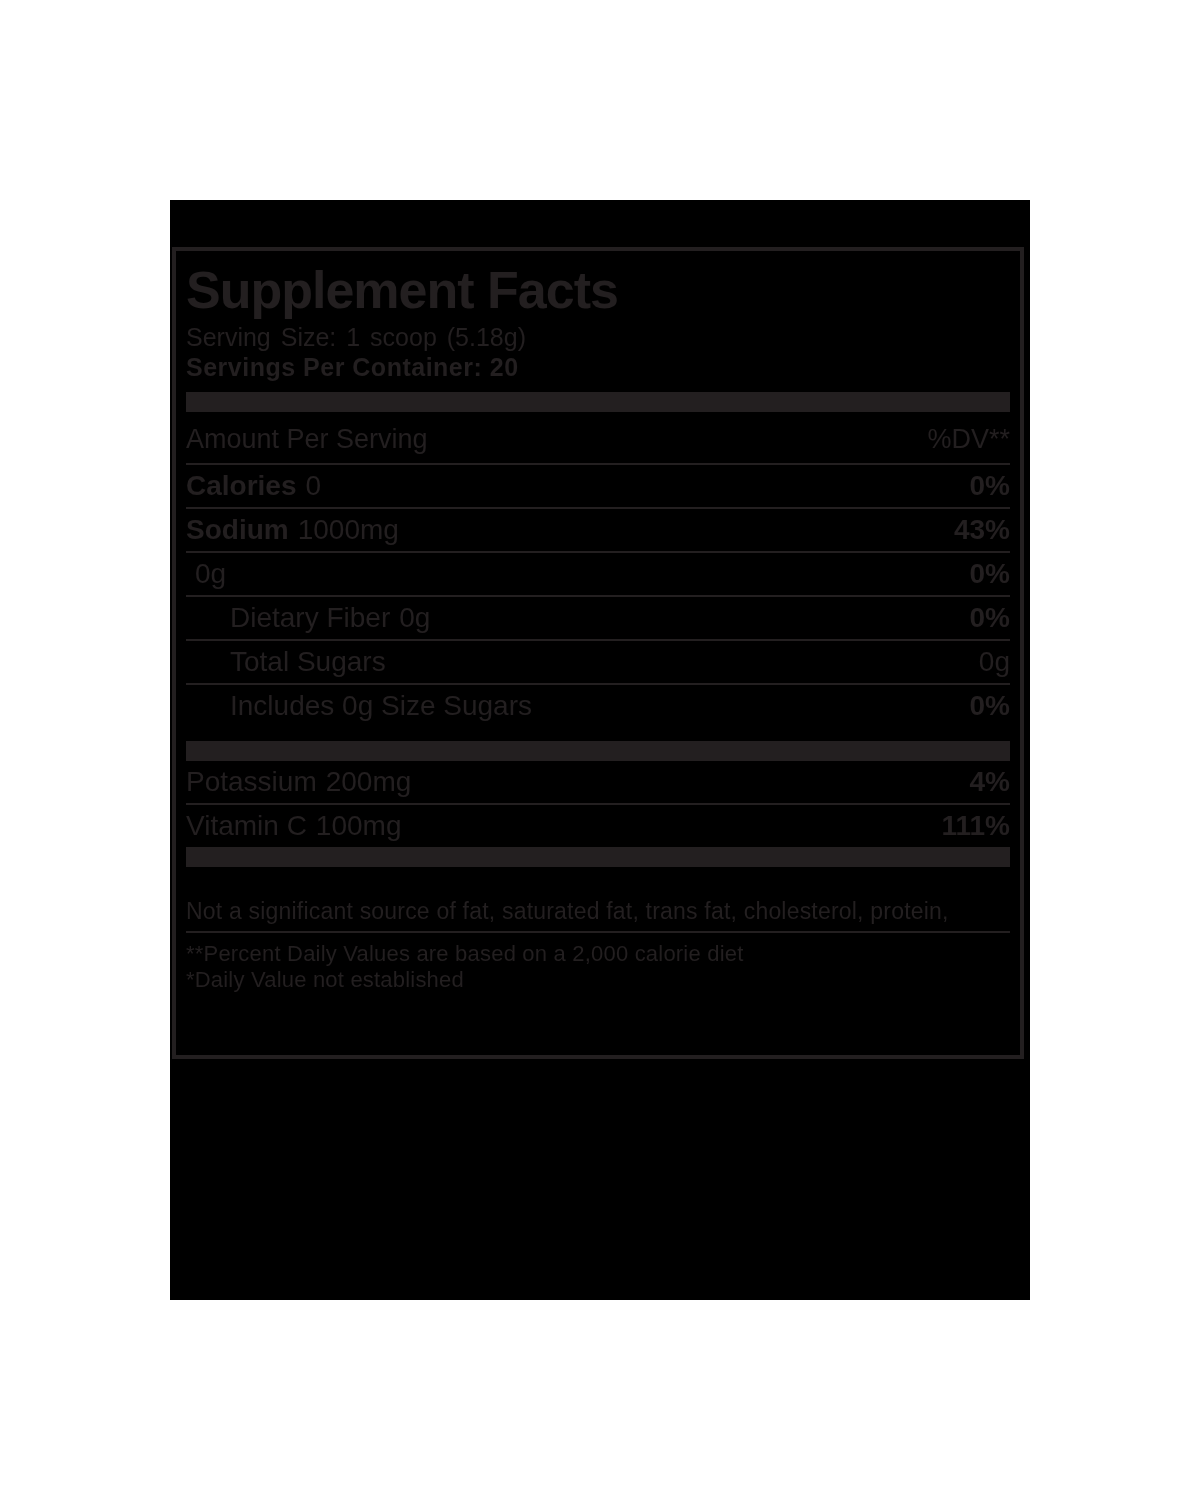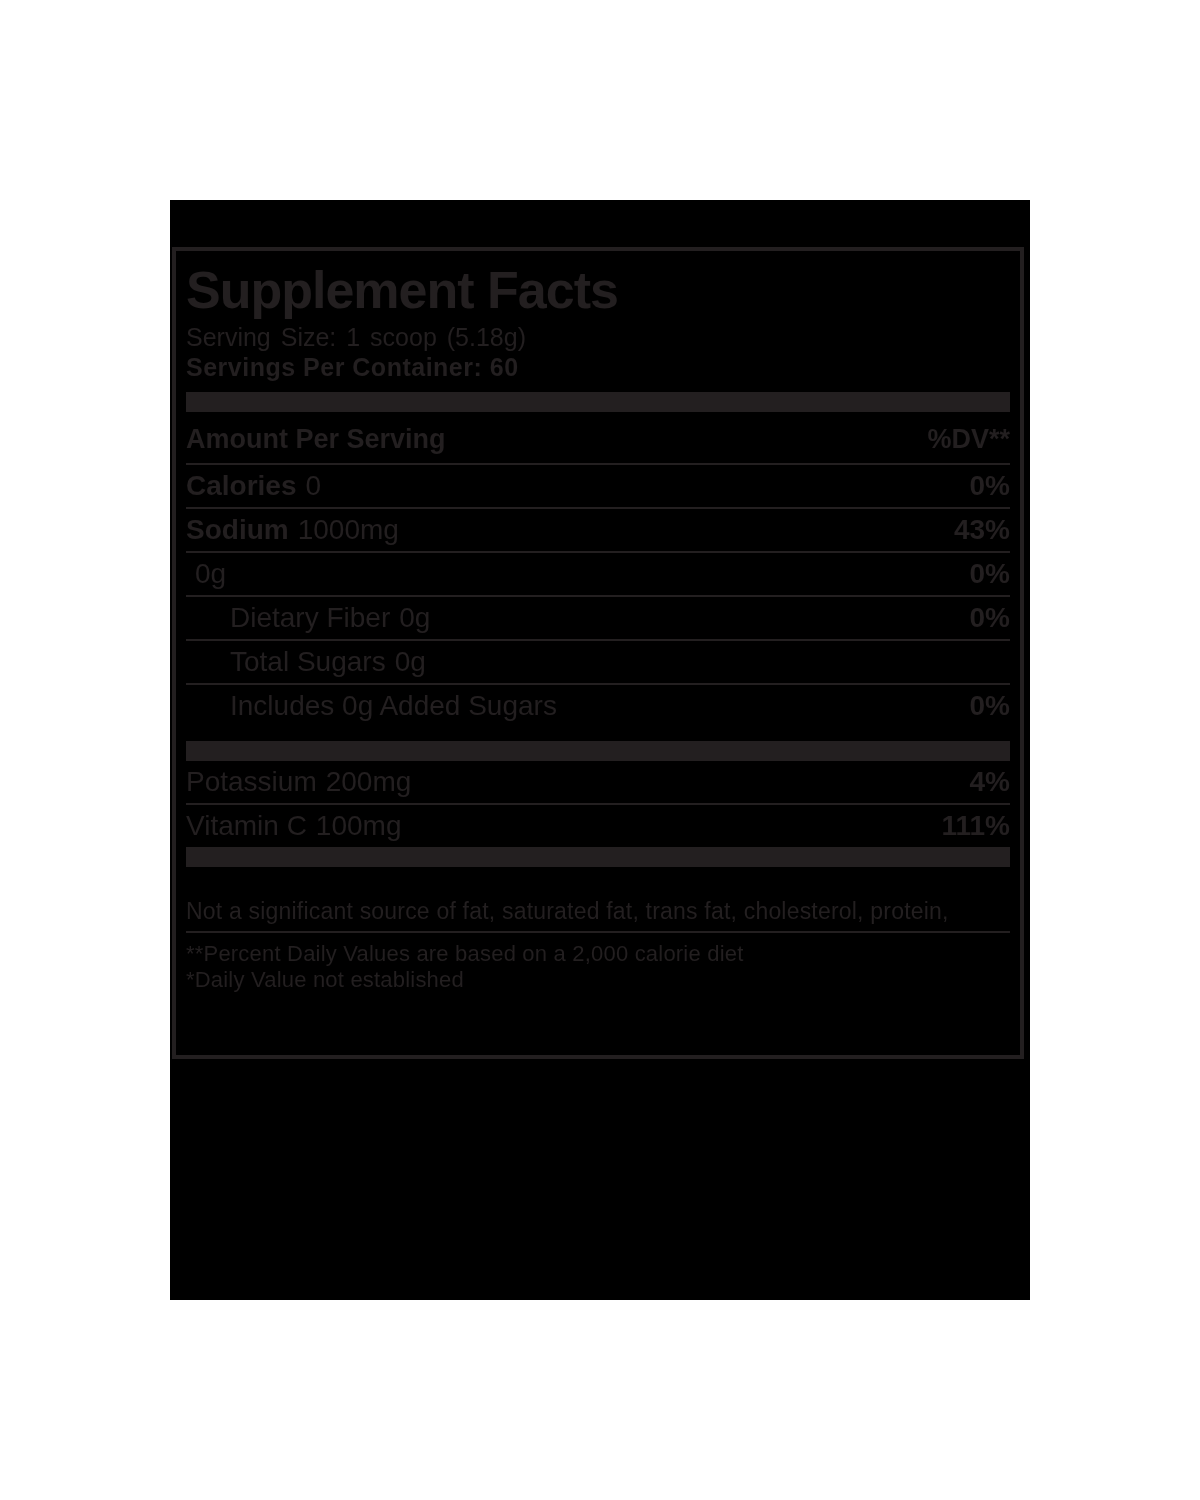--- a/index.html
+++ b/index.html
@@ -52,32 +52,33 @@
     height:20px;
     background:var(--ink);
   }
   .bar-1{margin-top:10px;}
   .bar-2{margin-top:14px;}
   .bar-3{margin-top:0;}
   .hdr{
     display:flex;
     justify-content:space-between;
     align-items:baseline;
-    font-weight:bold;
+    font-weight:normal;
     font-size:27px;
     line-height:27px;
     padding:14px 0 10px 0;
   }
   .row{
     display:flex;
     align-items:baseline;
     font-size:28px;
     line-height:32px;
     padding:5px 0;
     border-top:2px solid var(--ink);
+    justify-content:space-between;
   }
   #rows-minerals .row:first-child{border-top:none;}
   .row.indent{padding-left:44px;}
   .row .name.b{font-weight:bold;}
   .row .amt{margin-left:9px;}
   .row .dv{margin-left:auto;font-weight:bold;}
   .footnote{
     margin-top:30px;
     font-size:23px;
     line-height:28px;
@@ -95,21 +96,21 @@
   }
 </style>
 </head>
 <body>
 
 <div class="panel">
   <div class="label">
 
     <div class="title">Supplement Facts</div>
     <div class="serving">Serving Size: 1 scoop (5.18g)</div>
-    <div class="servings-bold">Servings Per Container: 60</div>
+    <div class="servings-bold">Servings Per Container: 20</div>
 
     <div class="bar bar-1"></div>
 
     <div class="hdr">
       <span>Amount Per Serving</span>
       <span>%DV**</span>
     </div>
 
     <div id="rows-main">
         <div class="row">
@@ -130,21 +131,21 @@
     <span class="name">Dietary Fiber</span>
     <span class="amt">0g</span>
     <span class="dv">0%</span>
   </div>
         <div class="row indent">
     <span class="name">Total Sugars</span>
     <span class="amt">0g</span>
 
   </div>
         <div class="row indent">
-    <span class="name">Includes 0g Added Sugars</span>
+    <span class="name">Includes 0g Size Sugars</span>
 
     <span class="dv">0%</span>
   </div>
       </div>
 
     <div class="bar bar-2"></div>
 
     <div id="rows-minerals">
         <div class="row">
     <span class="name">Potassium</span>

